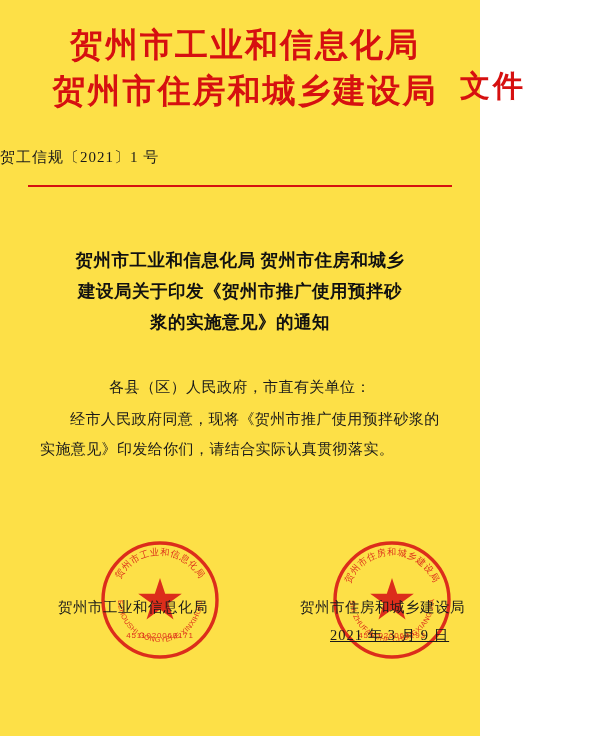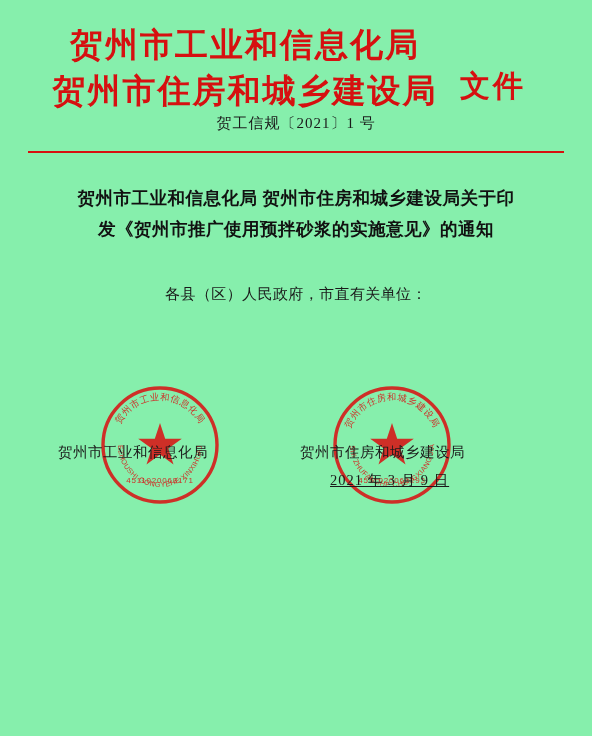--- a/index.html
+++ b/index.html
@@ -10,23 +10,23 @@
   body {
     width: 600px;
     height: 736px;
     overflow: hidden;
     font-family: "Liberation Serif", "DejaVu Serif", serif;
     color: #1a1a1a;
     position: relative;
   }
   .page {
     position: relative;
-    width: 592px;
+    width: 480px;
     height: 736px;
-    background: #86efac;
+    background: #fde047;
     box-sizing: border-box;
   }
 
   
   .letterhead {
     padding: 22px 30px 0 30px;
     position: relative;
   }
   .lh-row {
     display: flex;
@@ -53,36 +53,36 @@
     font-size: 30px;
     letter-spacing: 3px;
     line-height: 40px;
     margin-left: 0;
     margin-top: 44px;
     white-space: nowrap;
   }
 
   
   .doc-number {
-    text-align: center;
     font-size: 15px;
     letter-spacing: 1px;
     color: #1a1a1a;
+    margin-top: 34px;
   }
 
   
   .red-rule {
     height: 2px;
     background: #d61010;
     margin: 18px 28px 0 28px;
   }
 
   
   .doc-title {
-    margin: 30px 72px 0 72px;
+    margin: 58px 72px 0 72px;
     text-align: center;
     font-weight: bold;
     font-size: 17.5px;
     line-height: 31px;
     letter-spacing: 0.5px;
     color: #111;
   }
 
   
   .body-text {
@@ -178,20 +178,21 @@
   </div>
 
   <div class="doc-number">贺工信规〔2021〕1 号</div>
 
   <div class="red-rule"></div>
 
   <div class="doc-title">贺州市工业和信息化局  贺州市住房和城乡建设局关于印发《贺州市推广使用预拌砂浆的实施意见》的通知</div>
 
   <div class="body-text">
     <div class="salutation">各县（区）人民政府，市直有关单位：</div>
+    <div class="para">经市人民政府同意，现将《贺州市推广使用预拌砂浆的实施意见》印发给你们，请结合实际认真贯彻落实。</div>
   </div>
 
   <div class="sign-area">
 
     <div class="seal seal-left">
       <svg viewBox="0 0 124 124" width="124" height="124" aria-hidden="true">
         <defs>
           <path id="arcTopL" d="M 17,62 A 45,45 0 0 1 107,62"></path>
           <path id="arcBotL" d="M 20,62 A 42,42 0 0 0 104,62"></path>
         </defs>

